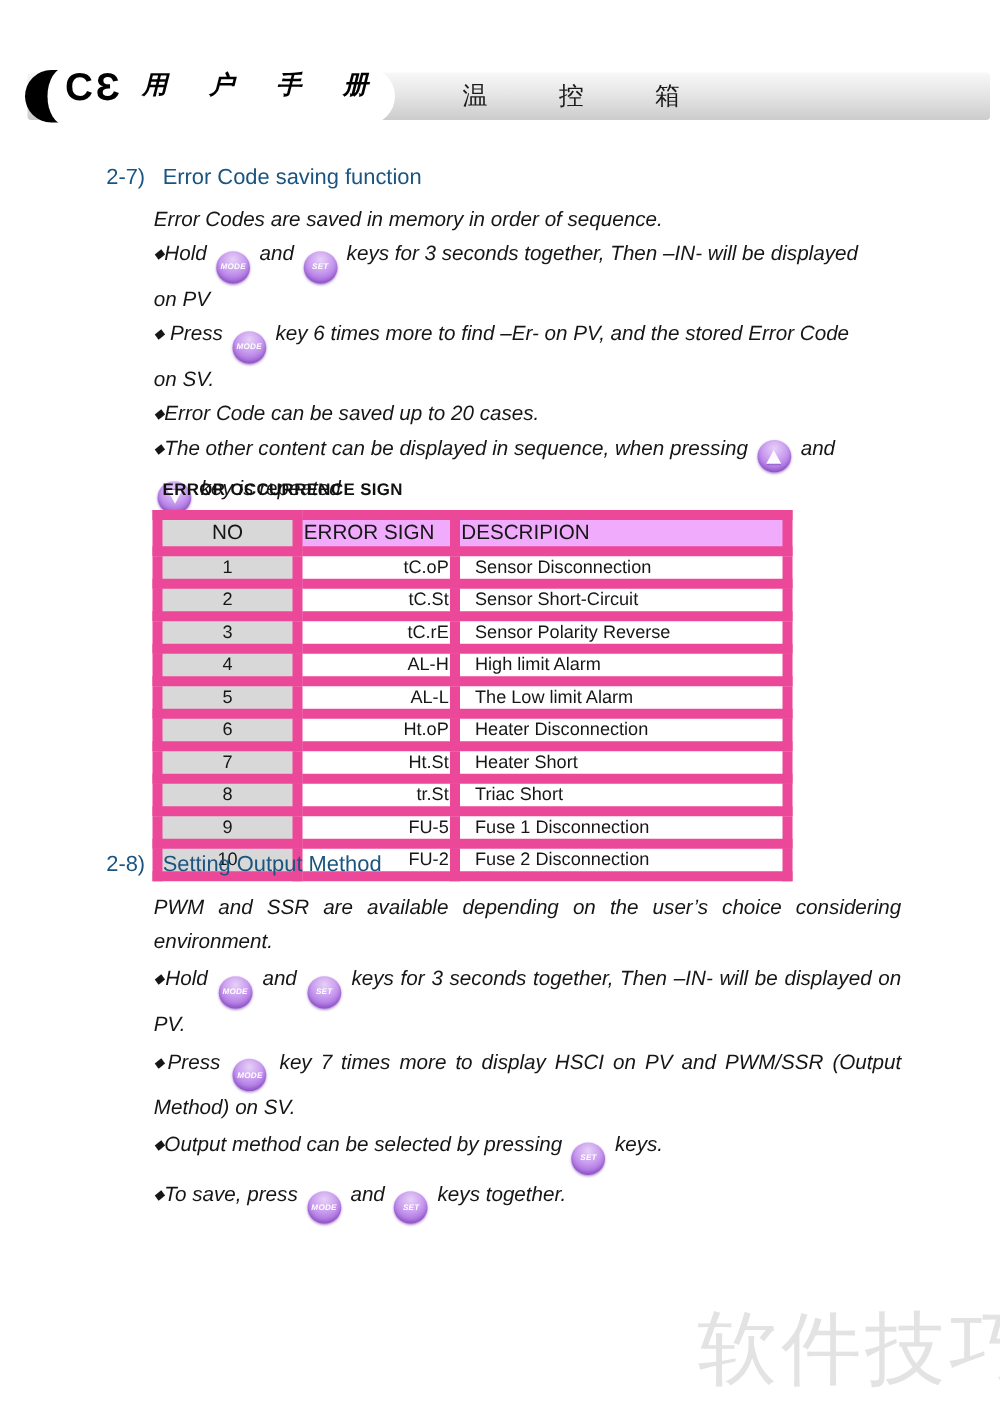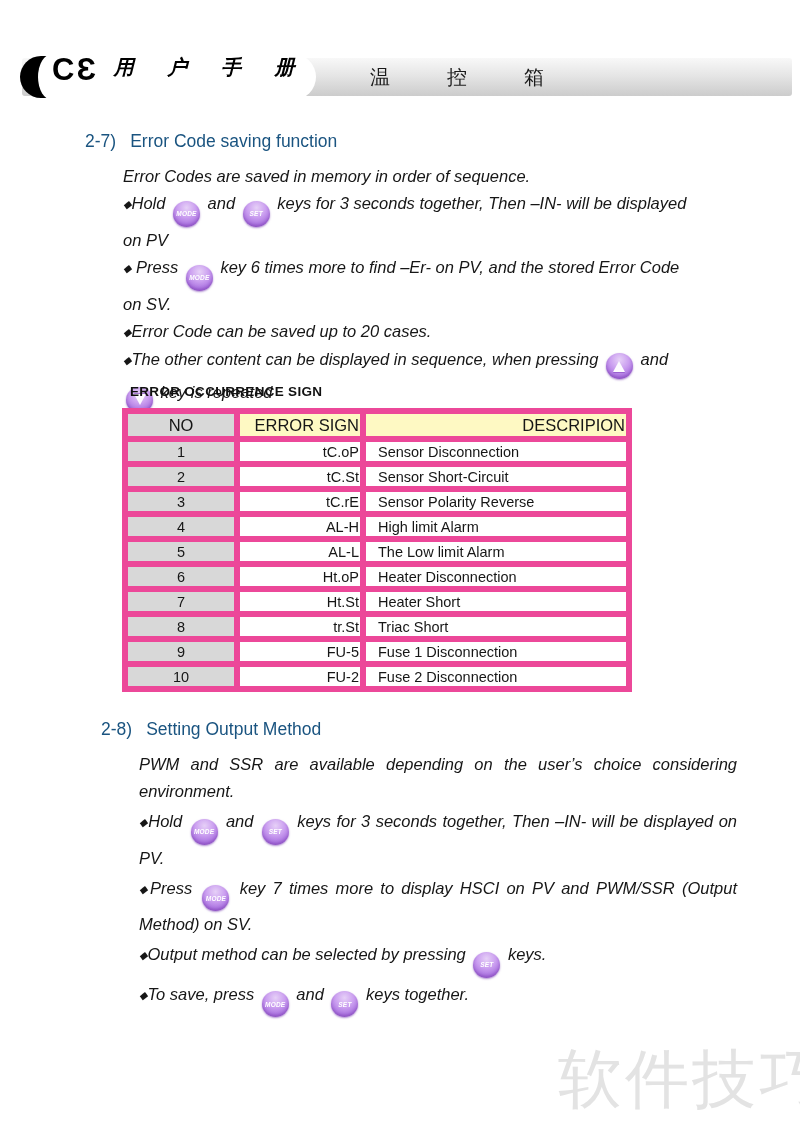--- a/index.html
+++ b/index.html
@@ -18,21 +18,21 @@
   .ce-mark{font-size:31px;font-weight:bold;letter-spacing:2px;color:#000;line-height:1;}
   .manual-title{font-size:20px;font-weight:bold;font-style:italic;letter-spacing:14px;
                 margin-left:16px;white-space:nowrap;color:#000;}
   .product-name{position:absolute;left:348px;top:50%;transform:translateY(-50%);
                 font-family:"Liberation Serif",serif;font-size:20px;letter-spacing:26px;
                 color:#1a1a1a;white-space:nowrap;text-align:right;}
 
   
   .section{position:absolute;left:85px;}
   #sec27{top:130px;}
-  #sec28{top:718px;margin-left:16px;}
+  #sec28{top:680px;}
   .sec-heading{display:flex;gap:14px;color:#1a5480;font-size:17.5px;line-height:22px;}
   .paras{margin-left:38px;margin-top:11px;}
   #sec27 .paras{width:578px;}
   #sec28 .paras{width:598px;}
   .para{font-size:16.5px;line-height:26px;margin:0 0 1px 0;font-style:italic;}
   #sec28 .para{line-height:27px;margin-bottom:3px;}
   .para.justify{text-align:justify;}
   .bullet{font-size:11px;vertical-align:1.5px;}
 
   
@@ -44,22 +44,22 @@
   .tri{width:0;height:0;}
   .tri.up{border-left:6px solid transparent;border-right:6px solid transparent;
           border-bottom:11px solid #fdfbff;filter:drop-shadow(0 1px 0 rgba(130,70,190,.6));}
   .tri.down{border-left:6px solid transparent;border-right:6px solid transparent;
             border-top:11px solid #fdfbff;filter:drop-shadow(0 -1px 0 rgba(130,70,190,.6));}
 
   
   #tableBlock{position:absolute;left:122px;top:384px;}
   .tbl-label{font-weight:bold;font-size:13.5px;letter-spacing:.3px;margin-left:8px;color:#111;}
   table{border-collapse:collapse;margin-top:9px;table-layout:fixed;}
-  th,td{border:6px solid #ec4899;box-sizing:border-box;}
-  th{font-weight:400;font-size:16.5px;height:28px;text-align:right;background:#fef9c3;}
+  th,td{border:8px solid #ec4899;box-sizing:border-box;}
+  th{font-weight:400;font-size:16.5px;height:28px;text-align:left;background:#f0abfc;}
   td{font-size:14.5px;height:25px;background:#fff;}
   .col-no{width:112px;}
   .col-sign{width:126px;}
   .col-desc{width:266px;}
   .no-cell{background:#d8d8d8;text-align:center;}
   .sign-cell{text-align:right;}
   .desc-cell{text-align:left;padding-left:12px;}
 
   
   .watermark{position:absolute;left:558px;top:1036px;font-size:64px;letter-spacing:3px;

